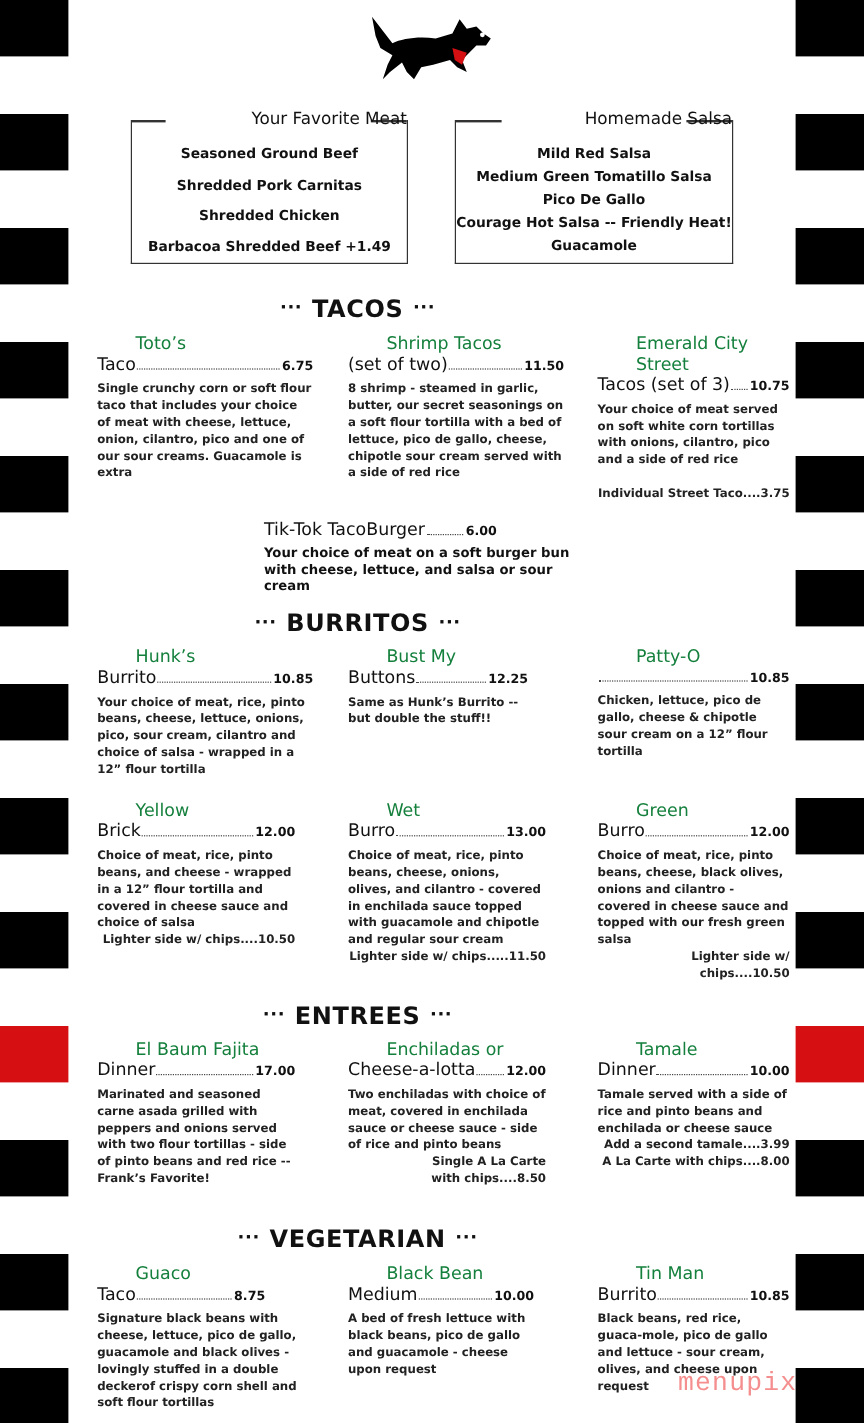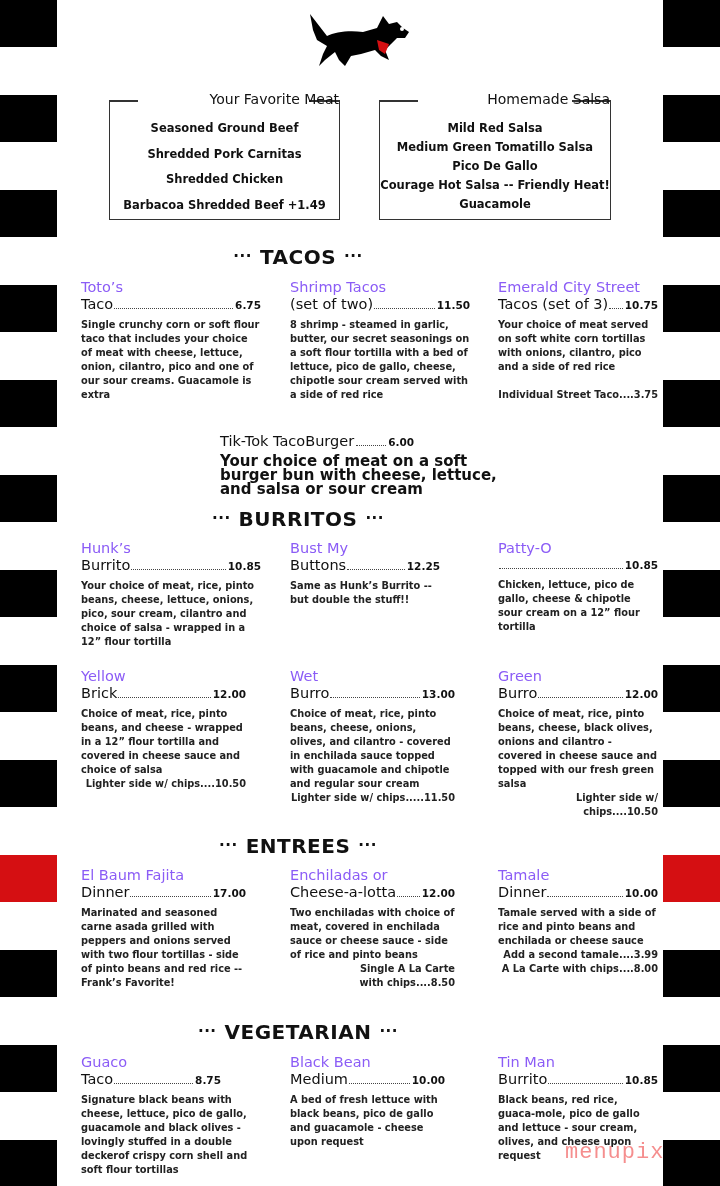--- a/index.html
+++ b/index.html
@@ -18,31 +18,31 @@
   .box .top-l, .box .top-r { position: absolute; top: 0; height: 1.5px; background: #333; }
   .box-title { position: absolute; top: -11px; left: 0; right: 0; text-align: right; font-size: 14px; font-weight: 500; line-height: 20px; }
   .box-list { position: absolute; top: 16px; left: 0; right: 0; text-align: center; font-weight: bold; font-size: 11.5px; }
   .meat .box-list div { height: 25.5px; line-height: 25.5px; }
   .salsa .box-list div { height: 19px; line-height: 19px; }
 
   .section-title { position: absolute; left: 0; width: 596px; text-align: center; font-weight: bold; font-size: 20px; letter-spacing: 0.5px; }
   .section-title .dots { font-size: 15px; padding: 0 8px; vertical-align: 3px; }
 
   .item { position: absolute; width: 180px; }
-  .item .name { font-size: 14.5px; line-height: 17px; color: #8b5cf6; }
+  .item .name { font-size: 14.5px; line-height: 17px; color: #15803d; margin-left: 32px; }
   .item .leader { display: flex; align-items: baseline; font-size: 14.5px; line-height: 17px; }
   .item .leader .dotfill { flex: 1; border-bottom: 1px dotted #444; margin: 0 2px 3px 1px; height: 1px; }
   .item .price { font-size: 10.5px; font-weight: bold; }
   .item .desc { margin-top: 4px; font-size: 9.8px; font-weight: bold; line-height: 14px; color: #222; }
   .item .extra { font-size: 9.8px; font-weight: bold; line-height: 14px; color: #222; text-align: right; }
 
   .center-item { position: absolute; left: 220px; width: 280px; text-align: left; }
   .center-item .head { font-size: 14.5px; display: inline-flex; align-items: baseline; }
   .center-item .head .dotfill { width: 30px; border-bottom: 1px dotted #444; margin: 0 2px 3px 2px; }
-  .center-item .desc { font-size: 15px; font-weight: bold; line-height: 14px; margin-top: 4px; }
+  .center-item .desc { font-size: 11px; font-weight: bold; line-height: 14px; margin-top: 4px; }
 
   .watermark { position: absolute; left: 565px; top: 1140px; font-size: 22px; color: #ef4444; opacity: 0.6; font-family: Liberation Mono, monospace; letter-spacing: 1px; }
 </style>
 </head>
 <body>
 
 <div class="side left">
   <div class="bar" style="top:0"></div>
   <div class="bar" style="top:95px"></div>
   <div class="bar" style="top:190px"></div>

